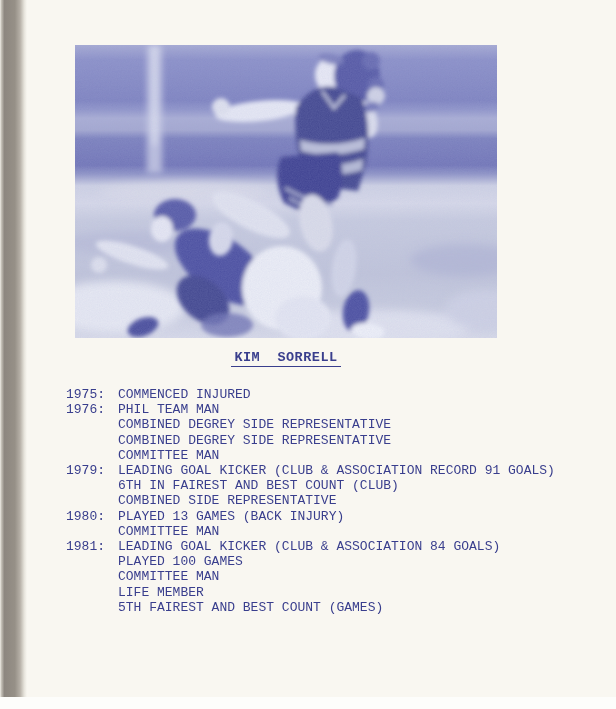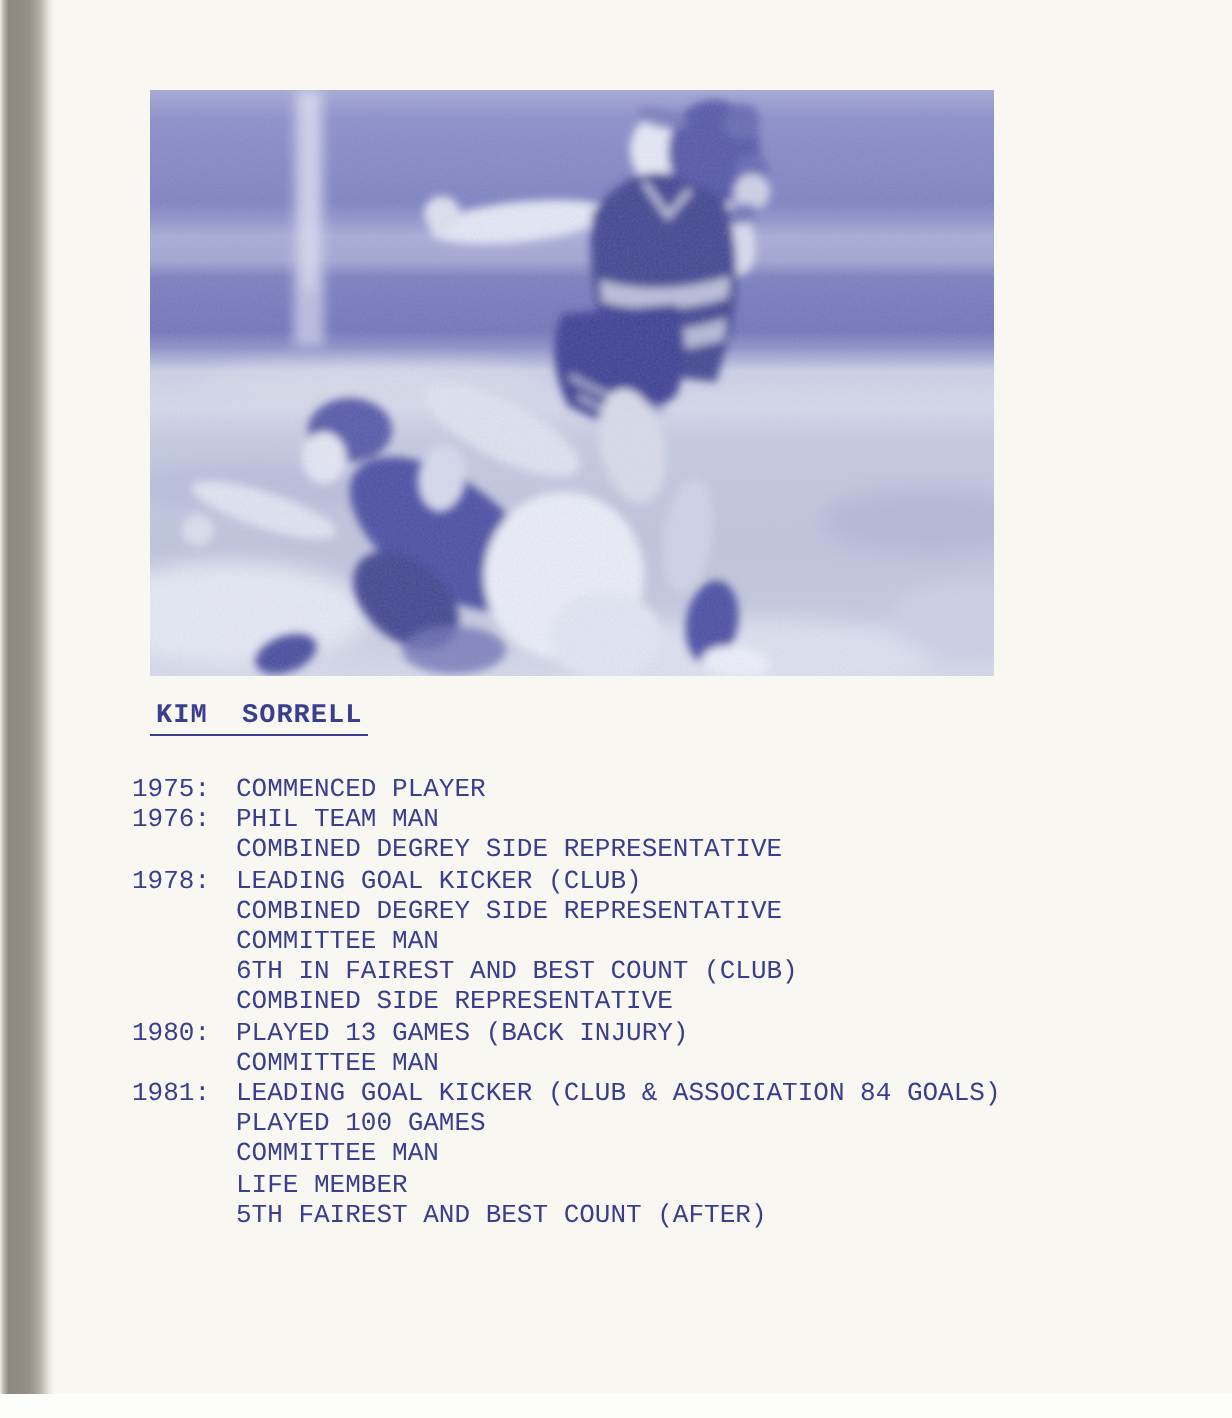--- a/index.html
+++ b/index.html
@@ -18,21 +18,21 @@
   }
   .bottom-edge{
     position:absolute;left:0;bottom:0;width:616px;height:12px;
     background:#fdfdfb;
   }
   .photo{
     position:absolute;left:75px;top:45px;width:422px;height:293px;
   }
   .photo svg{display:block;width:100%;height:100%;}
   .caption-row{
-    position:absolute;left:75px;top:348px;width:422px;text-align:left;
+    position:absolute;left:75px;top:348px;width:422px;text-align:center;
   }
   .caption{
     display:inline-block;white-space:pre;
     font-size:13.5px;font-weight:bold;letter-spacing:.5px;
     border-bottom:1.6px solid var(--ink,#393e8d);
     padding:0 3px 1px 3px;
   }
   .records{
     position:absolute;left:66px;top:387px;
     font-size:13px;line-height:15.2px;letter-spacing:0;
@@ -141,49 +141,49 @@
     </svg>
   </div>
 
   <div class="caption-row">
     <span class="caption">KIM  SORRELL</span>
   </div>
 
   <div class="records" id="records">
   <div class="line">
     <span class="year">1975:</span>
-    <span class="item">COMMENCED PLAYER</span>
+    <span class="item">COMMENCED INJURED</span>
   </div>
 
   <div class="line">
     <span class="year">1976:</span>
     <span class="item">PHIL TEAM MAN</span>
   </div>
 
 
   <div class="line">
     <span class="year"></span>
     <span class="item">COMBINED DEGREY SIDE REPRESENTATIVE</span>
   </div>
 
-  <div class="line">
-    <span class="year">1978:</span>
-    <span class="item">LEADING GOAL KICKER (CLUB)</span>
-  </div>
 
   <div class="line">
     <span class="year"></span>
     <span class="item">COMBINED DEGREY SIDE REPRESENTATIVE</span>
   </div>
 
   <div class="line">
     <span class="year"></span>
     <span class="item">COMMITTEE MAN</span>
   </div>
 
+  <div class="line">
+    <span class="year">1979:</span>
+    <span class="item">LEADING GOAL KICKER (CLUB &amp; ASSOCIATION RECORD 91 GOALS)</span>
+  </div>
 
   <div class="line">
     <span class="year"></span>
     <span class="item">6TH IN FAIREST AND BEST COUNT (CLUB)</span>
   </div>
 
   <div class="line">
     <span class="year"></span>
     <span class="item">COMBINED SIDE REPRESENTATIVE</span>
   </div>
@@ -214,18 +214,18 @@
     <span class="item">COMMITTEE MAN</span>
   </div>
 
   <div class="line">
     <span class="year"></span>
     <span class="item">LIFE MEMBER</span>
   </div>
 
   <div class="line">
     <span class="year"></span>
-    <span class="item">5TH FAIREST AND BEST COUNT (AFTER)</span>
+    <span class="item">5TH FAIREST AND BEST COUNT (GAMES)</span>
   </div>
 </div>
 
   <div class="bottom-edge"></div>
 </div>
 
 </body></html>

